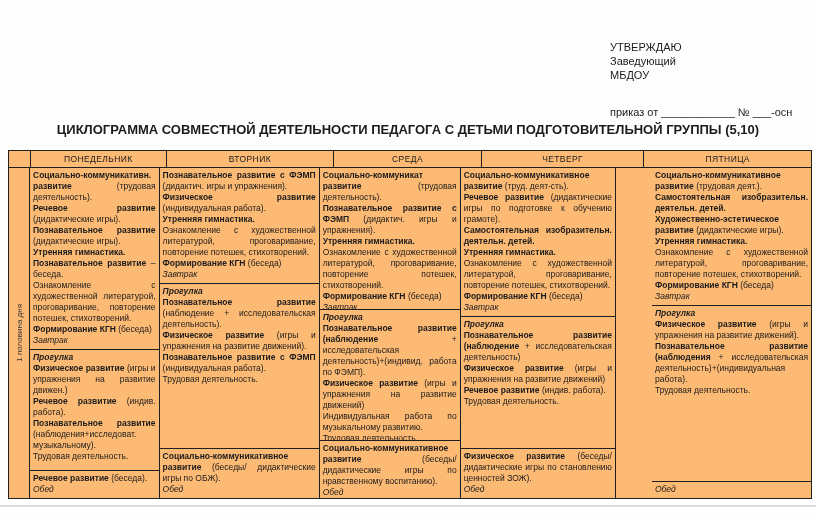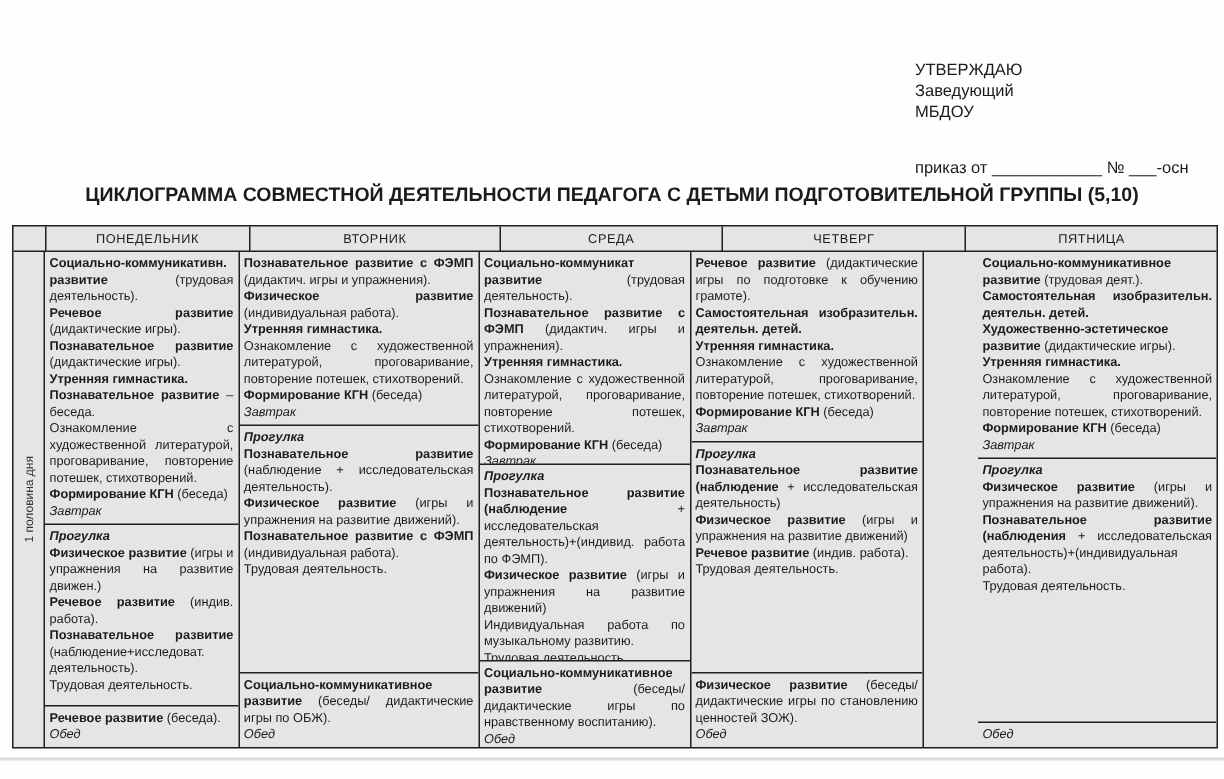--- a/index.html
+++ b/index.html
@@ -4,21 +4,21 @@
 <style>
   html,body{margin:0;padding:0;}
   body{background:#fff;}
   .page{position:relative;width:816px;height:519px;background:#fefefe;overflow:hidden;
         font-family:Liberation Sans, sans-serif;color:#1b1b1b;}
   .approval{position:absolute;left:610px;top:40px;font-size:11px;line-height:14px;}
   .approval .order{margin-top:23px;white-space:nowrap;}
   .doc-title{position:absolute;top:122px;left:0;width:816px;text-align:center;
              font-weight:bold;font-size:13px;}
   .schedule{position:absolute;left:8px;top:150px;width:804px;border:1px solid #1f1f1f;
-            box-sizing:border-box;background:#e5e5e5;}
+            box-sizing:border-box;background:#fdba74;}
   .hrow{display:flex;height:17px;}
   .hcell{box-sizing:border-box;border-right:1px solid #1f1f1f;border-bottom:1px solid #1f1f1f;
          display:flex;align-items:center;justify-content:center;
          font-size:8.5px;letter-spacing:.4px;}
   .hcell:last-child{border-right:none;}
   .brow{display:flex;height:330px;align-items:stretch;}
   .label-col{box-sizing:border-box;border-right:1px solid #1f1f1f;display:flex;
              align-items:center;justify-content:center;}
   .vlabel{writing-mode:vertical-rl;transform:rotate(180deg);font-size:8px;white-space:nowrap;color:#333;}
   .day-col{box-sizing:border-box;border-right:1px solid #1f1f1f;display:flex;
@@ -70,21 +70,21 @@
             <div class="para"><span class="r-b">Утренняя гимнастика.</span></div>
             <div class="para"><span class="r-b">Познавательное развитие </span><span class="r-n">– беседа.</span></div>
             <div class="para"><span class="r-n">Ознакомление с художественной литературой, проговаривание, повторение потешек, стихотворений.</span></div>
             <div class="para"><span class="r-b">Формирование КГН </span><span class="r-n">(беседа)</span></div>
             <div class="para"><span class="r-i">Завтрак</span></div>
           </div>
           <div class="cell mid">
             <div class="para"><span class="r-bi">Прогулка</span></div>
             <div class="para"><span class="r-b">Физическое развитие </span><span class="r-n">(игры и упражнения на развитие движен.)</span></div>
             <div class="para"><span class="r-b">Речевое развитие </span><span class="r-n">(индив. работа).</span></div>
-            <div class="para"><span class="r-b">Познавательное развитие </span><span class="r-n">(наблюдение+исследоват. деятельность).</span></div>
+            <div class="para"><span class="r-b">Познавательное развитие </span><span class="r-n">(наблюдения+исследоват. музыкальному).</span></div>
             <div class="para"><span class="r-n">Трудовая деятельность.</span></div>
           </div>
           <div class="cell last">
             <div class="para"><span class="r-b">Речевое развитие </span><span class="r-n">(беседа).</span></div>
             <div class="para"><span class="r-i">Обед</span></div>
           </div>
         </div>
         <div class="day-col" style="width: 168px;">
           <div class="cell">
             <div class="para"><span class="r-b">Познавательное развитие с ФЭМП </span><span class="r-n">(дидактич. игры и упражнения).</span></div>
@@ -122,20 +122,21 @@
             <div class="para"><span class="r-n">Индивидуальная работа по музыкальному развитию.</span></div>
             <div class="para"><span class="r-n">Трудовая деятельность.</span></div>
           </div>
           <div class="cell last">
             <div class="para"><span class="r-b">Социально-коммуникативное развитие </span><span class="r-n">(беседы/ дидактические игры по нравственному воспитанию).</span></div>
             <div class="para"><span class="r-i">Обед</span></div>
           </div>
         </div>
         <div class="day-col" style="width: 163px;">
           <div class="cell">
+            <div class="para"><span class="r-b">Социально-коммуникативное развитие </span><span class="r-n">(труд. деят-сть).</span></div>
             <div class="para"><span class="r-b">Речевое развитие </span><span class="r-n">(дидактические игры по подготовке к обучению грамоте).</span></div>
             <div class="para"><span class="r-b">Самостоятельная изобразительн. деятельн. детей.</span></div>
             <div class="para"><span class="r-b">Утренняя гимнастика.</span></div>
             <div class="para"><span class="r-n">Ознакомление с художественной литературой, проговаривание, повторение потешек, стихотворений.</span></div>
             <div class="para"><span class="r-b">Формирование КГН </span><span class="r-n">(беседа)</span></div>
             <div class="para"><span class="r-i">Завтрак</span></div>
           </div>
           <div class="cell mid">
             <div class="para"><span class="r-bi">Прогулка</span></div>
             <div class="para"><span class="r-b">Познавательное развитие (наблюдение </span><span class="r-n">+ исследовательская деятельность)</span></div>

